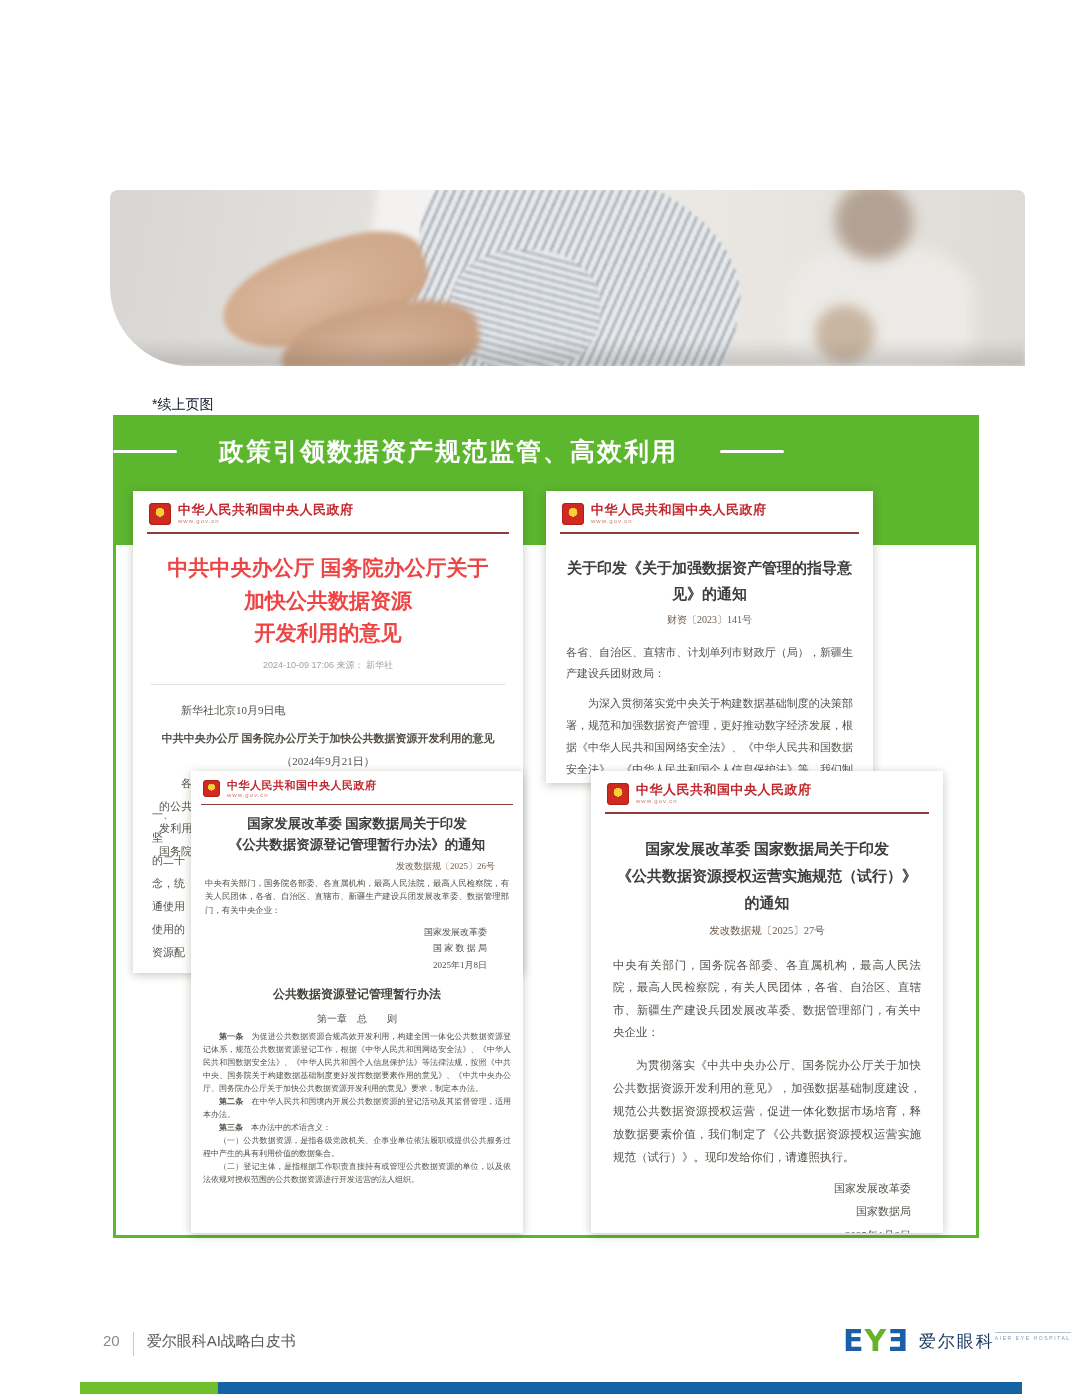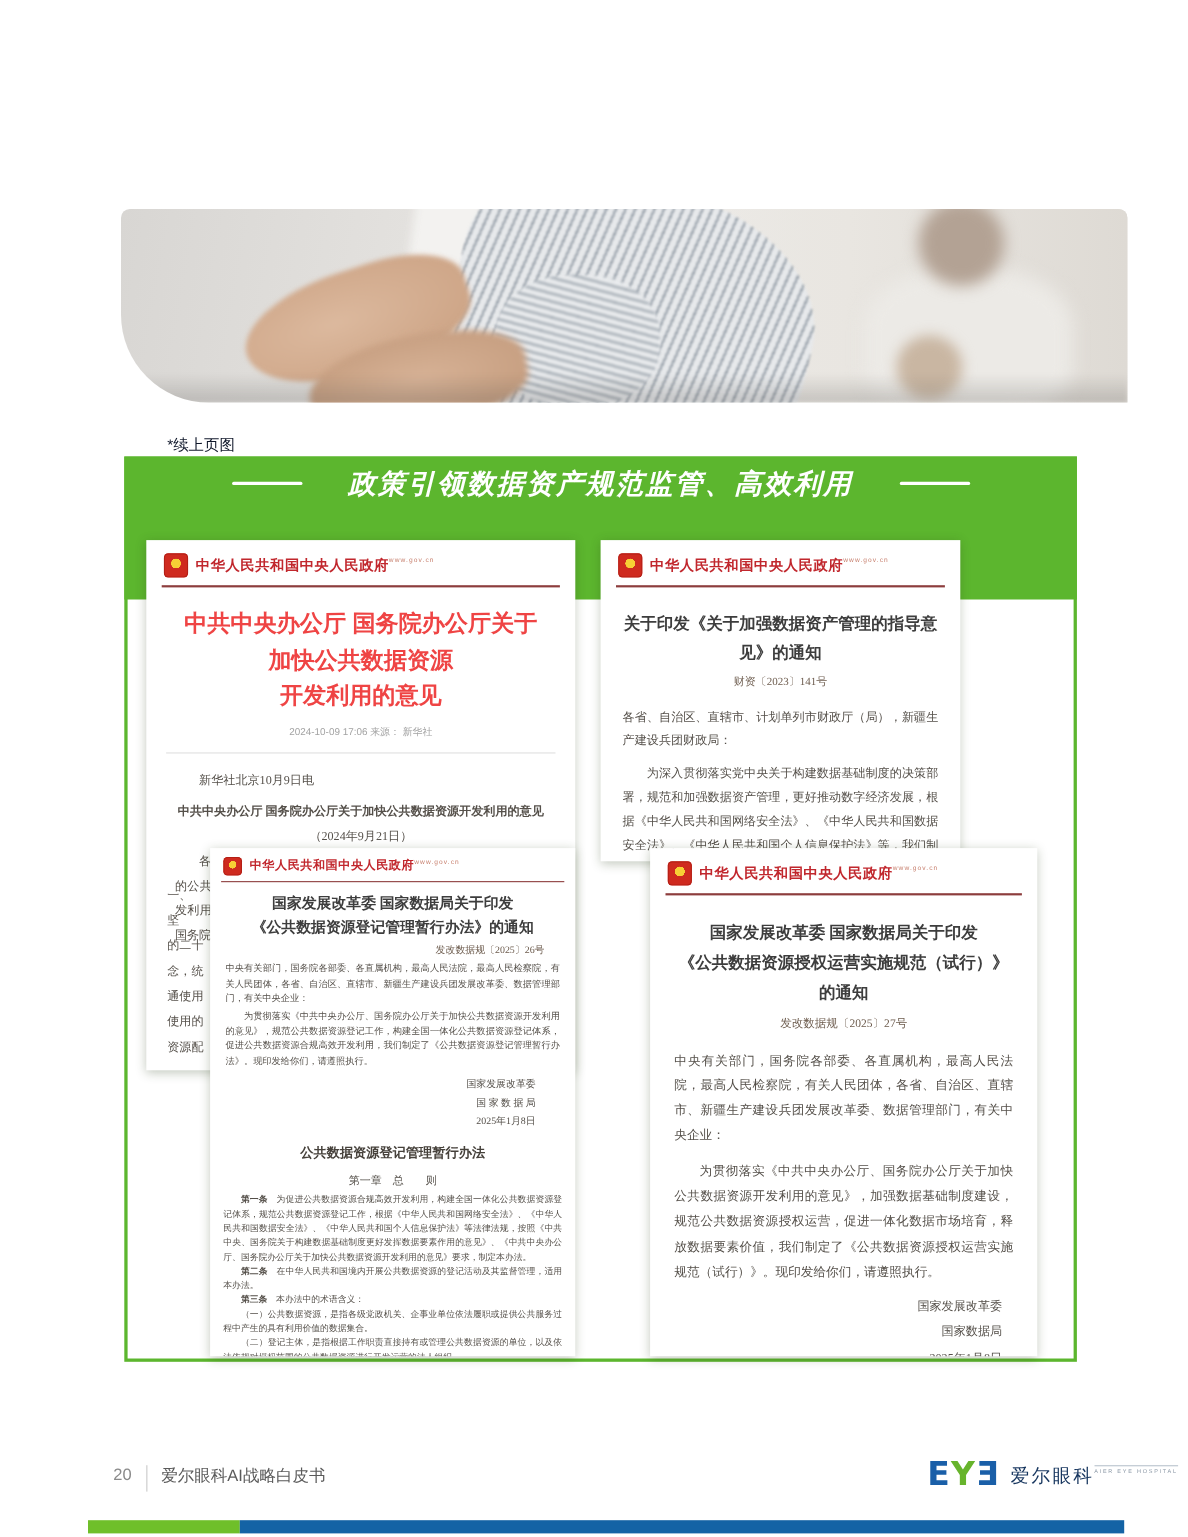--- a/index.html
+++ b/index.html
@@ -29,38 +29,38 @@
   .ph-head2{left:705px;top:115px;width:60px;height:58px;border-radius:50%;background:#c9b6a2;filter:blur(6px);}
   .ph-shade{left:0;bottom:0;width:100%;height:26px;background:linear-gradient(180deg,rgba(90,88,85,0) 0%,rgba(90,88,85,.25) 100%);filter:blur(2px);}
 
   .note{position:absolute;left:152px;top:396px;font-size:14px;color:#0f172a;}
 
   
   .panel{position:absolute;left:113px;top:415px;width:866px;height:823px;
          border:3px solid var(--green);background:#ffffff;box-sizing:border-box;}
   .panel-header{position:absolute;left:-3px;top:-3px;width:866px;height:130px;background:var(--green);
                 box-sizing:border-box;}
-  .panel-title-row{display:flex;align-items:center;justify-content:center;gap:42px;padding-top:8px;font-style:italic;}
+  .panel-title-row{display:flex;align-items:center;justify-content:flex-start;gap:42px;padding-top:20px;}
   .panel-title{color:#ffffff;font-size:25px;font-weight:bold;letter-spacing:2px;}
   .dash{width:64px;height:3px;background:#ffffff;border-radius:2px;}
 
   
   .card{position:absolute;background:#ffffff;box-shadow:0 2px 9px rgba(40,60,20,.28);overflow:hidden;
         box-sizing:border-box;}
   .card1{left:17px;top:73px;width:390px;height:482px;}
   .card2{left:75px;top:353px;width:332px;height:462px;}
   .card3{left:430px;top:73px;width:327px;height:292px;}
   .card4{left:475px;top:353px;width:352px;height:462px;}
 
   .gov-header{display:flex;align-items:center;gap:7px;padding:12px 16px 5px 16px;}
   .card2 .gov-header{padding:8px 12px 4px 12px;}
   .emblem{width:22px;height:22px;border-radius:4px;background:radial-gradient(circle at 50% 42%,#f7d035 0 26%,#cf2a1f 27% 100%);
           flex:0 0 auto;box-shadow:inset 0 0 0 1px #b31f16;}
   .card2 .emblem{width:17px;height:17px;}
-  .gov-texts{display:flex;flex-direction:row;line-height:1.15;}
+  .gov-texts{display:flex;flex-direction:column;line-height:1.15;}
   .gov-title{color:#c1272d;font-weight:bold;font-size:13px;letter-spacing:.5px;}
   .card2 .gov-title{font-size:11px;}
   .gov-url{color:#c77f6d;font-size:6px;letter-spacing:1px;}
   .gov-rule{border-bottom:2px solid #8d3d3d;margin:2px 14px 0 14px;}
   .card2 .gov-rule{border-bottom-width:1.5px;margin:1px 10px 0 10px;}
 
   .doc-serif{font-family:"Liberation Serif","DejaVu Serif",serif;color:#55504a;}
 
   
   .d1-title{margin:18px 32px 0;text-align:center;font-size:21px;font-weight:bold;color:#ef4444;
@@ -203,21 +203,20 @@
           <span class="gov-title">中华人民共和国中央人民政府</span>
           <span class="gov-url">www.gov.cn</span>
         </span>
       </div>
       <div class="gov-rule"></div>
       <div class="d2-title doc-serif">国家发展改革委 国家数据局关于印发
 《公共数据资源登记管理暂行办法》的通知</div>
       <div class="d2-no doc-serif">发改数据规〔2025〕26号</div>
       <div class="d2-text doc-serif">
         <div>中央有关部门，国务院各部委、各直属机构，最高人民法院，最高人民检察院，有关人民团体，各省、自治区、直辖市、新疆生产建设兵团发展改革委、数据管理部门，有关中央企业：</div>
-        <div class="d2-para">为贯彻落实《中共中央办公厅、国务院办公厅关于加快公共数据资源开发利用的意见》，规范公共数据资源登记工作，构建全国一体化公共数据资源登记体系，促进公共数据资源合规高效开发利用，我们制定了《公共数据资源登记管理暂行办法》。现印发给你们，请遵照执行。</div>
       </div>
       <div class="d2-sign doc-serif">
         <div>国家发展改革委</div>
         <div>国 家 数 据 局</div>
         <div>2025年1月8日</div>
       </div>
       <div class="d2-section doc-serif">公共数据资源登记管理暂行办法</div>
       <div class="d2-chapter doc-serif">第一章　总　　则</div>
       <div class="d2-art doc-serif">
         <p><b>第一条</b>　<span>为促进公共数据资源合规高效开发利用，构建全国一体化公共数据资源登记体系，规范公共数据资源登记工作，根据《中华人民共和国网络安全法》、《中华人民共和国数据安全法》、《中华人民共和国个人信息保护法》等法律法规，按照《中共中央、国务院关于构建数据基础制度更好发挥数据要素作用的意见》、《中共中央办公厅、国务院办公厅关于加快公共数据资源开发利用的意见》要求，制定本办法。</span></p>

